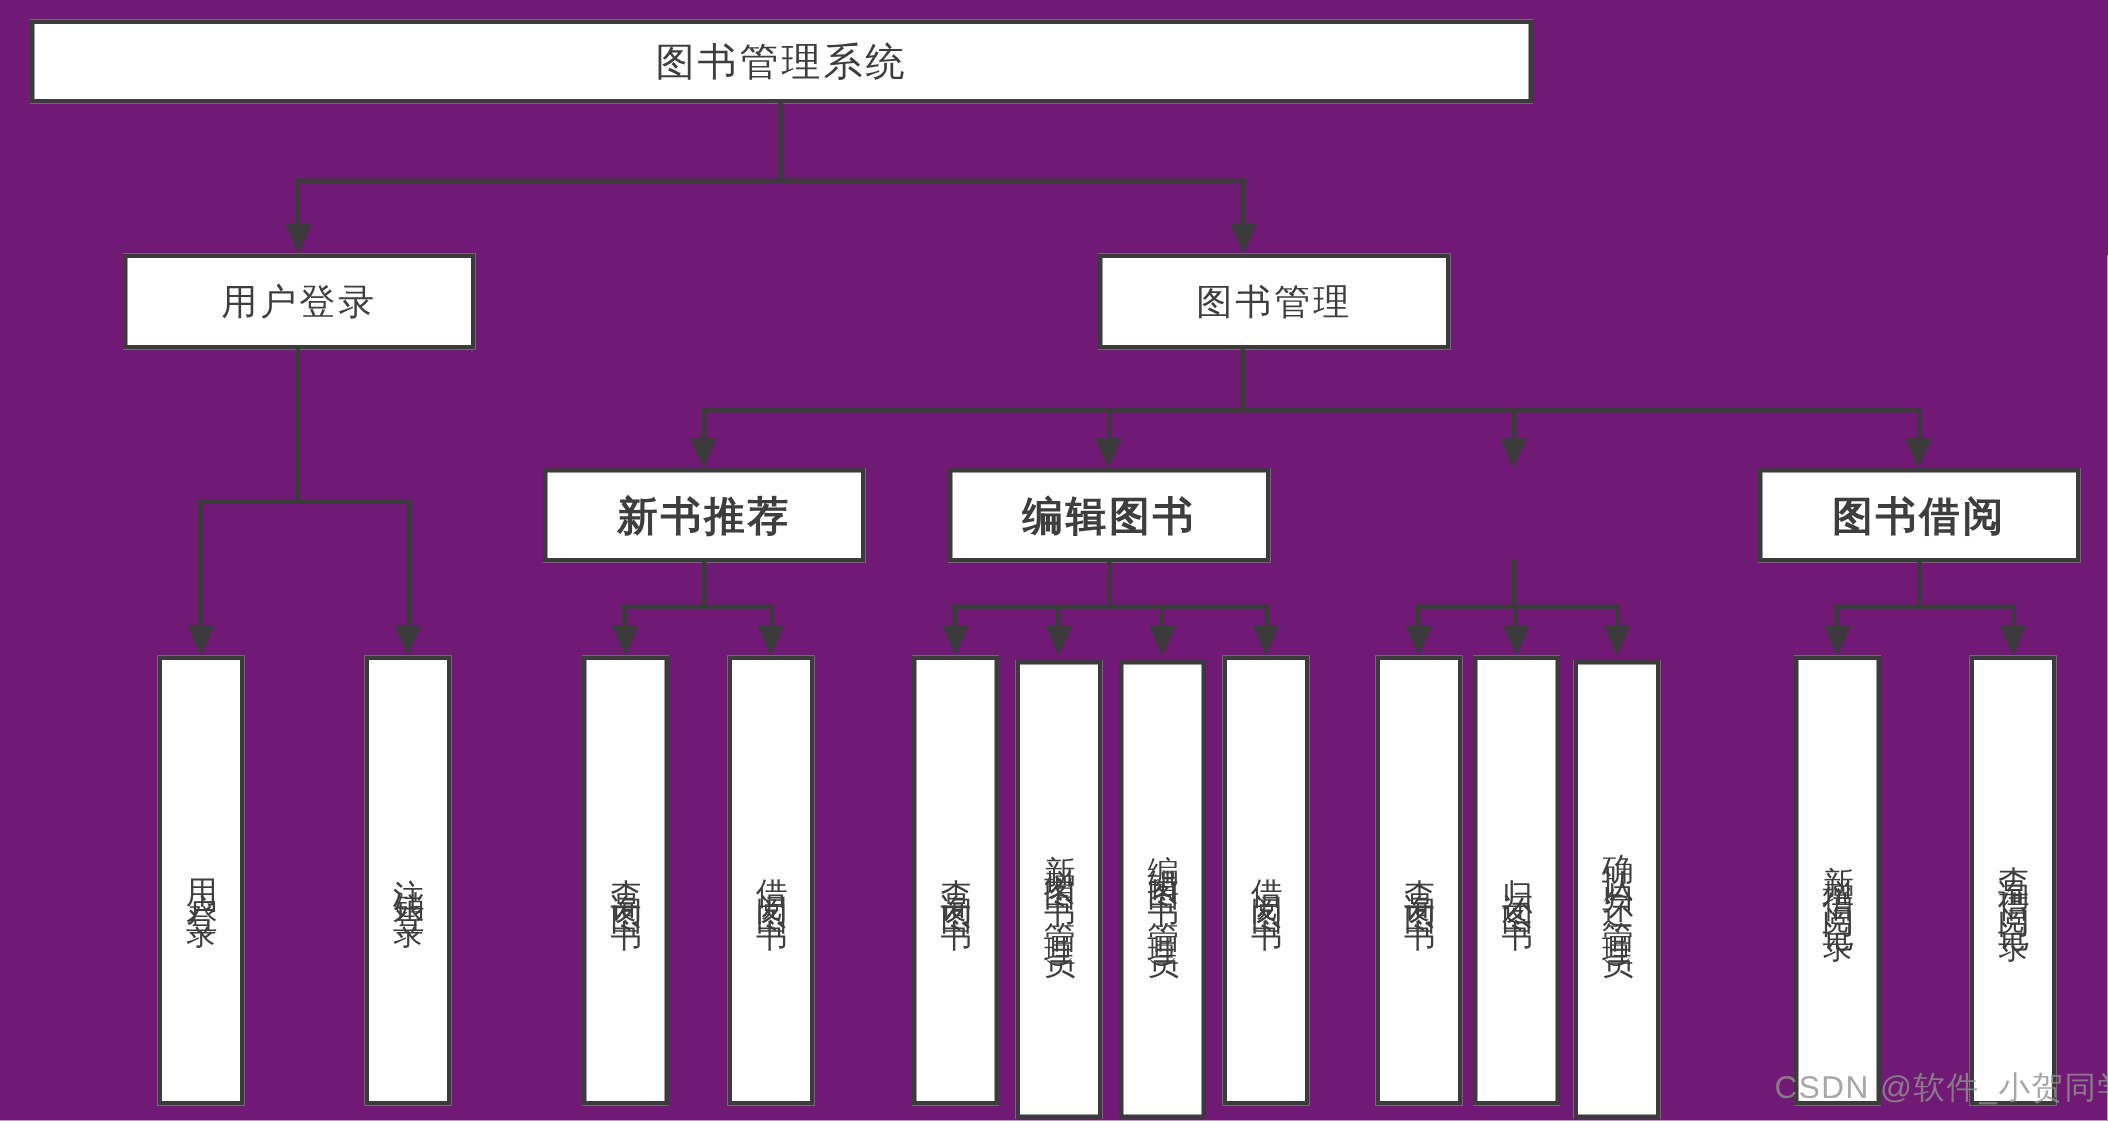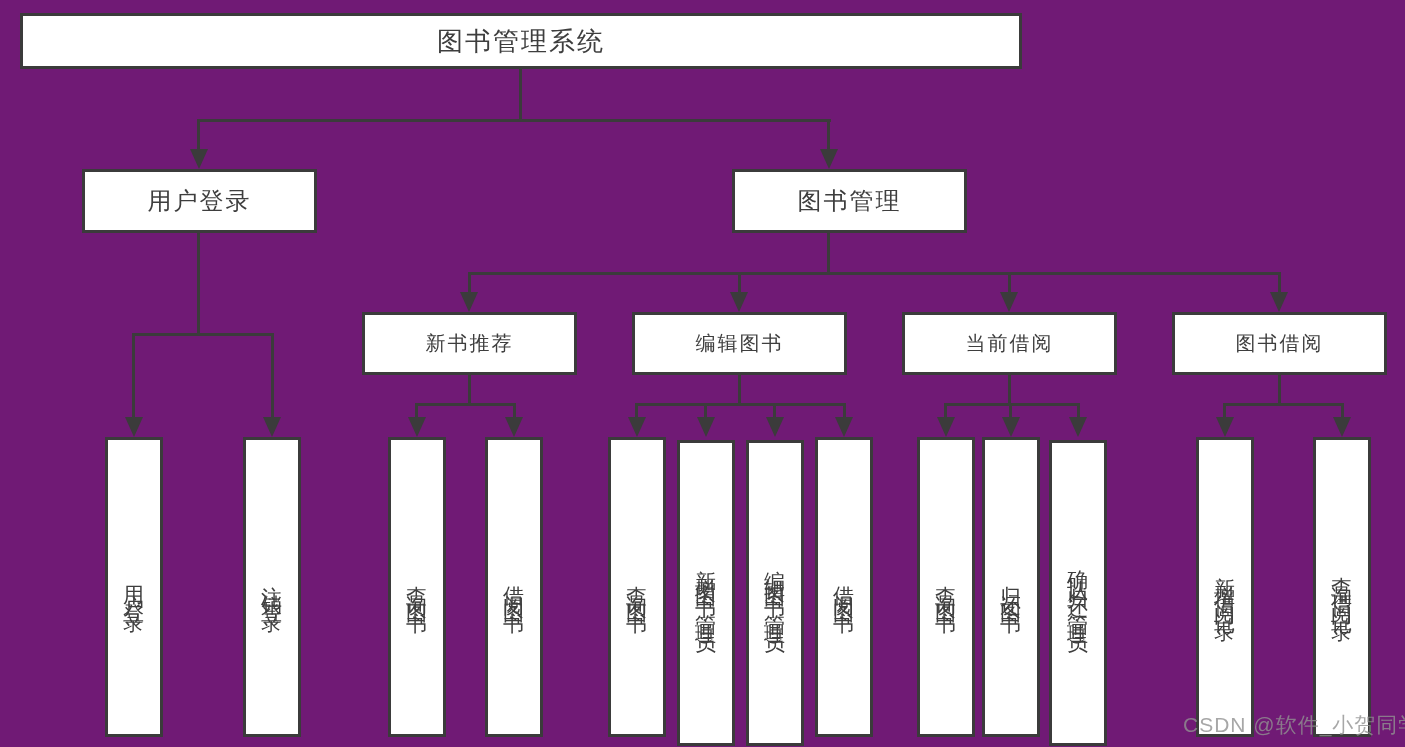--- a/index.html
+++ b/index.html
@@ -16,21 +16,21 @@
     box-sizing: border-box;
     border: 3px solid #3b3b3b;
     background: #ffffff;
     display: flex;
     align-items: center;
     justify-content: center;
     color: #3e3e3e;
   }
   .box.h1 { font-size: 26px; letter-spacing: 2px; }
   .box.h2 { font-size: 24px; letter-spacing: 2px; }
-  .box.h3 { font-size: 20px; letter-spacing: 2px; }
+  .box.h3 { font-size: 27px; letter-spacing: 2px; font-weight: bold; }
   .box.v  { font-size: 21px; }
   .box.v .vtxt {
     writing-mode: vertical-rl;
     letter-spacing: 9px;
     line-height: 1;
     white-space: nowrap;
   }
   .ln {
     position: absolute;
     background: #3b3b3b;
@@ -67,23 +67,20 @@
   </div>
   <div class="box h2" style="left:712px;top:169px;width:235px;height:64px;margin-left:20px;">
     <span>图书管理</span>
   </div>
 
   <div class="box h3" style="left:362px;top:312px;width:215px;height:63px;">
     <span>新书推荐</span>
   </div>
   <div class="box h3" style="left:632px;top:312px;width:215px;height:63px;">
     <span>编辑图书</span>
-  </div>
-  <div class="box h3" style="left:902px;top:312px;width:215px;height:63px;">
-    <span>当前借阅</span>
   </div>
   <div class="box h3" style="left:1172px;top:312px;width:215px;height:63px;">
     <span>图书借阅</span>
   </div>
 
   <div class="box v" style="left:105px;top:437px;width:58px;height:300px;">
     <span class="vtxt">用户登录</span>
   </div>
   <div class="box v" style="left:243px;top:437px;width:58px;height:300px;">
     <span class="vtxt">注销登录</span>

